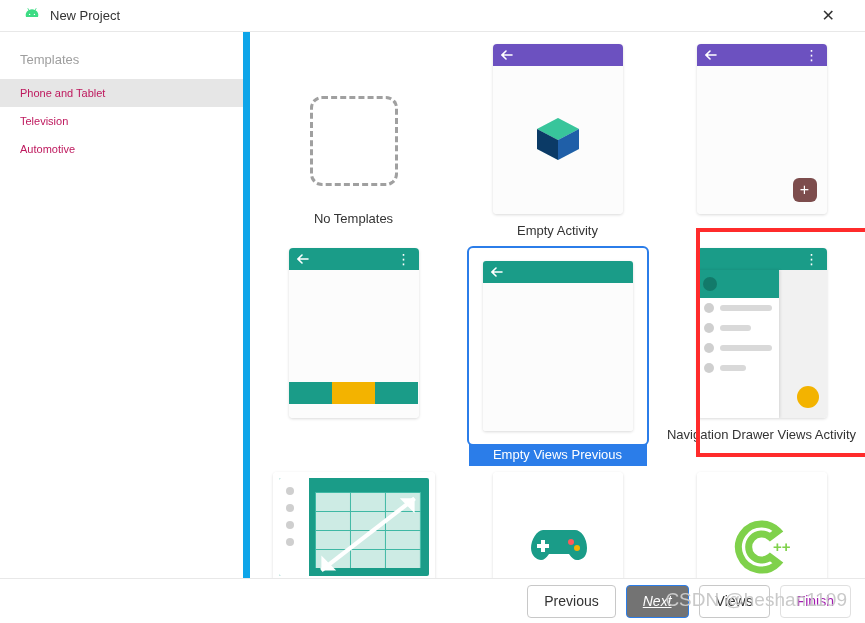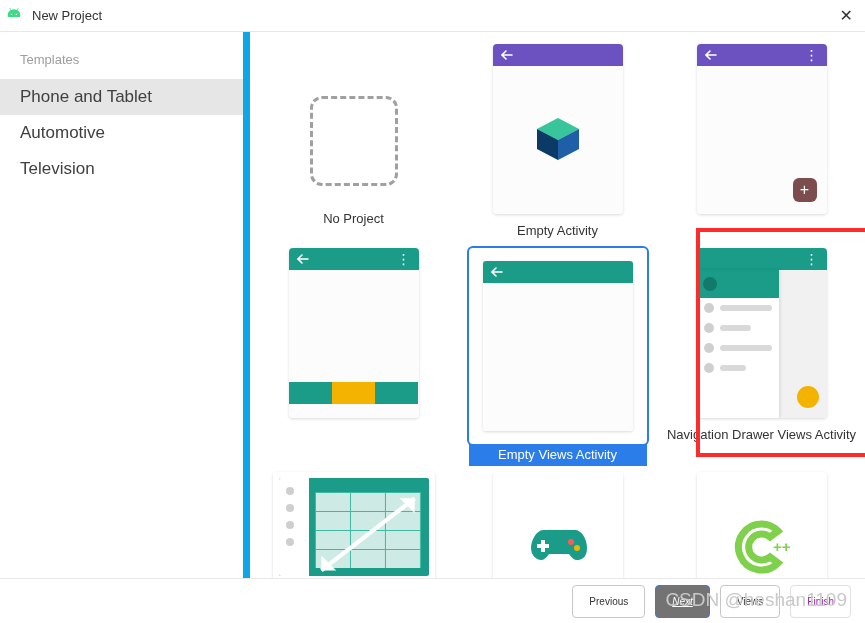--- a/index.html
+++ b/index.html
@@ -1,24 +1,24 @@
 <!DOCTYPE html>
 <html><head>
   <meta charset="utf-8">
   <style>
     * { box-sizing: border-box; margin: 0; padding: 0; }
     body { font-family: "Segoe UI", Arial, sans-serif; font-size: 13px; color: #222; background: #fff; width: 865px; height: 623px; overflow: hidden; position: relative; }
-    .titlebar { display: flex; align-items: center; height: 32px; padding: 0 6px; border-bottom: 1px solid #e8e8e8; }
+    .titlebar { display: flex; align-items: center; height: 32px; padding: 0 24px; border-bottom: 1px solid #e8e8e8; }
     .titlebar .android-icon { margin-right: 10px; }
     .titlebar .title { flex: 1; font-size: 13px; color: #333; }
     .titlebar .close { font-size: 16px; color: #333; cursor: pointer; padding: 0 6px; }
     .main { display: flex; height: 546px; }
     .sidebar { width: 250px; border-right: 7px solid #0ea5e9; padding-top: 16px; }
     .sidebar-header { color: #9e9e9e; font-size: 13px; padding: 4px 20px 12px; }
-    .side-item { padding: 8px 20px; cursor: pointer; font-size: 17px; color: #404040; }
+    .side-item { padding: 8px 20px; cursor: pointer; font-size: 11px; color: #be185d; }
     .side-item.selected { background: #e6e6e6; }
     .content { flex: 1; overflow: hidden; padding: 6px 0 0 0; position: relative; }
     .grid { display: grid; grid-template-columns: repeat(3, 200px); justify-content: center; column-gap: 4px; row-gap: 0; }
     .tile-wrap { display: flex; flex-direction: column; align-items: center; }
     .tile { width: 130px; height: 170px; border-radius: 4px; background: #fff; box-shadow: 0 1px 3px rgba(0,0,0,0.15); overflow: hidden; display: flex; flex-direction: column; margin: 6px 0; }
     .tile-label { text-align: center; font-size: 13px; color: #333; height: 22px; line-height: 22px; width: 200px; white-space: nowrap; }
     .tile-label.sel { background: #2b7de9; color: #fff; }
     .selected-frame { outline: 2px solid #2b7de9; }
     .highlight-box { position: absolute; left: 446px; top: 196px; width: 214px; height: 229px; border: 4px solid #ff2b2b; pointer-events: none; }
     .appbar { height: 22px; display: flex; align-items: center; justify-content: space-between; padding: 0 8px; color: #fff; }
@@ -56,21 +56,21 @@
     .green-side { position: absolute; left: 0; top: 0; bottom: 0; width: 30px; background: #fff; }
     .green-side .d { width: 8px; height: 8px; border-radius: 50%; background: #cfcfcf; margin: 9px 0 0 7px; }
     .diag-arrow { position: absolute; inset: 14px 8px 8px 36px; pointer-events: none; }
     
     .gamepad { position: absolute; left: 38px; top: 52px; }
     
     .cpp { position: absolute; left: 36px; top: 46px; width: 58px; height: 58px; }
     .tile.partial { height: 110px; }
     .row3 .tile-body { background: #fff; }
     .footer { position: absolute; left: 0; right: 0; bottom: 0; height: 45px; border-top: 1px solid #e8e8e8; display: flex; align-items: center; justify-content: flex-end; padding: 0 14px; gap: 10px; background: #fff; }
-    .btn { height: 33px; padding: 0 16px; border: 1px solid #c8c8c8; background: #fff; border-radius: 4px; font-size: 10px; color: #333; cursor: pointer; }
+    .btn { height: 33px; padding: 0 16px; border: 1px solid #c8c8c8; background: #fff; border-radius: 4px; font-size: 14px; color: #333; cursor: pointer; }
     .btn.disabled { color: #a21caf; border-color: #e0e0e0; cursor: default; }
     .btn.primary { background: #737373; border-color: #2b7de9; color: #fff; text-decoration: underline; font-style: italic; }
     .watermark { position: absolute; right: 18px; bottom: 12px; color: #c9c9c9; font-size: 19px; pointer-events: none; }
   </style>
 </head>
 <body>
 
 <div class="titlebar">
   <span class="android-icon">
     <svg width="16" height="16" viewBox="0 0 16 16">
@@ -80,32 +80,32 @@
       </svg>
   </span>
   <span class="title">New Project</span>
   <span class="close">✕</span>
 </div>
 
 <div class="main">
   <div class="sidebar">
     <div class="sidebar-header">Templates</div>
     <div class="side-item selected"><span>Phone and Tablet</span></div>
+    <div class="side-item"><span>Television</span></div>
     <div class="side-item"><span>Automotive</span></div>
-    <div class="side-item"><span>Television</span></div>
   </div>
 
   <div class="content">
     <div class="grid">
 
       <div class="tile-wrap">
         <div class="no-tile">
           <div class="dashed-box"></div>
         </div>
-        <div class="tile-label">No Project</div>
+        <div class="tile-label">No Templates</div>
       </div>
 
       <div class="tile-wrap">
         <div class="tile">
           <div class="appbar purple">
             <span><svg class="arrow-left" viewBox="0 0 12 10">
                   <path d="M5 1 1 5l4 4M1 5h10" stroke="#fff" stroke-width="1.6" fill="none" stroke-linecap="round"></path>
                 </svg></span>
             <span>&nbsp;</span>
           </div>
@@ -158,21 +158,21 @@
           <div style="border-radius:3px; box-shadow:0 1px 3px rgba(0,0,0,0.15); overflow:hidden; height:100%; display:flex; flex-direction:column;">
             <div class="appbar teal">
               <span><svg class="arrow-left" viewBox="0 0 12 10">
                     <path d="M5 1 1 5l4 4M1 5h10" stroke="#fff" stroke-width="1.6" fill="none" stroke-linecap="round"></path>
                   </svg></span>
               <span>&nbsp;</span>
             </div>
             <div class="tile-body"></div>
           </div>
         </div>
-        <div class="tile-label sel" style="width:178px;">Empty Views Activity</div>
+        <div class="tile-label sel" style="width:178px;">Empty Views Previous</div>
       </div>
 
       <div class="tile-wrap">
         <div class="tile">
           <div class="appbar teal">
             <span>&nbsp;</span>
             <span class="dots">⋮</span>
           </div>
           <div class="tile-body" style="background:#f1f1f1;">
             <div class="drawer">

